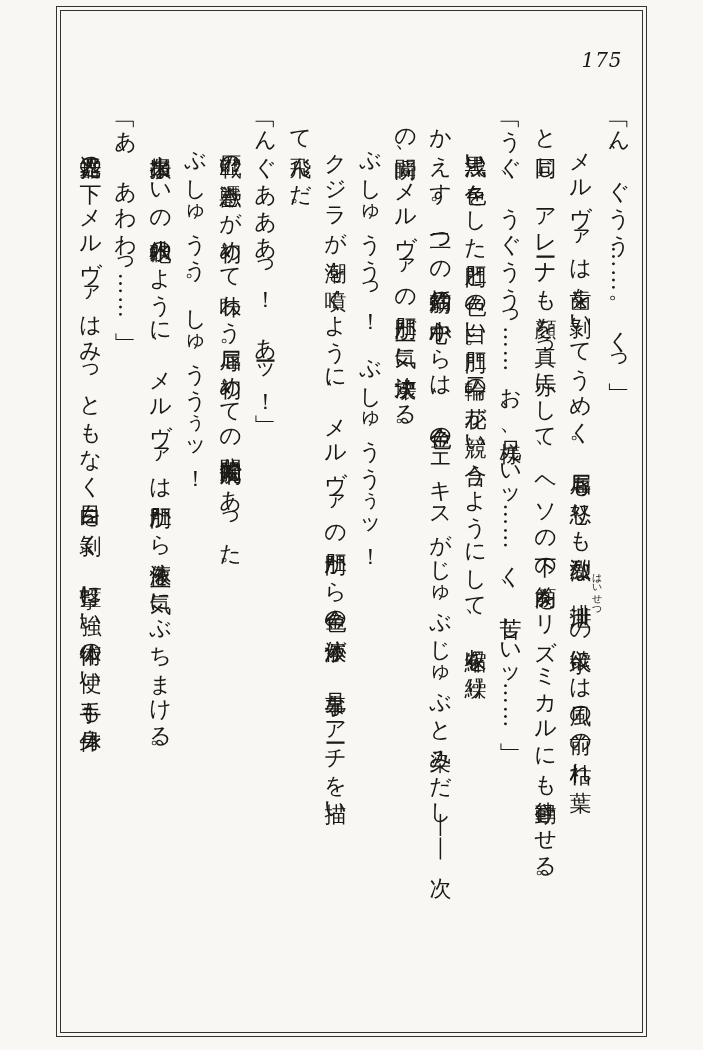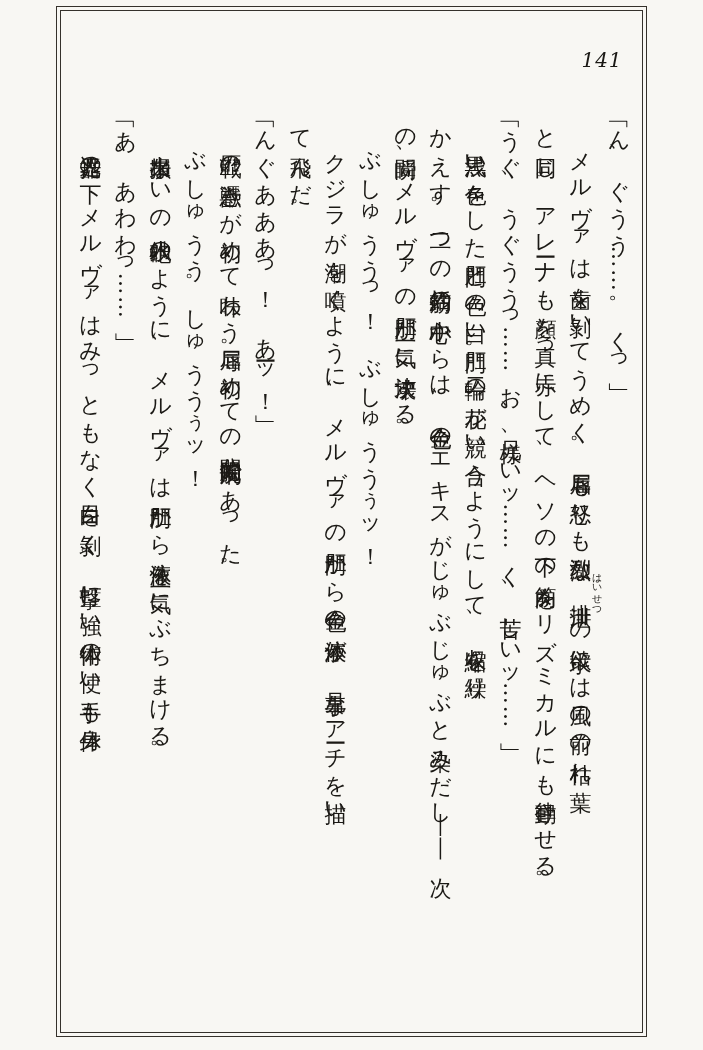--- a/index.html
+++ b/index.html
@@ -51,21 +51,21 @@
     font-family:"DejaVu Serif", serif;
   }
 </style>
 </head>
 <body>
 
 <div class="frame-outer">
   <div class="frame-inner"></div>
 </div>
 
-<div class="page-number">141</div>
+<div class="page-number">175</div>
 
 <div class="text-block">
     <div class="tcol">「ん、ぐうう……。くっ」</div>
     <div class="tcol">　メルヴァは歯を剝いてうめく。屈辱も怒りも激烈な<ruby>排泄<rt>はいせつ</rt></ruby>の欲求には風の前の枯れ葉</div>
     <div class="tcol">と同じ。アレーナも顔を真っ赤にして、ヘソの下の筋肉をリズミカルにも律動させる。</div>
     <div class="tcol">「うぐ、うぐううっ……お、兄様、いッ……く、苦しいッ……」</div>
     <div class="tcol">　浅黒い色をした肛門と色の白い肛門。二輪の花が競い合うようにして、収縮を繰り</div>
     <div class="tcol">かえす。二つの括約筋の中心からは、金色のエキスがじゅぶじゅぶと染みだし――次</div>
     <div class="tcol">の瞬間、メルヴァの肛門が一気に決壊する。</div>
     <div class="tcol">　ぶしゅううっ！　ぶしゅううぅッ！</div>

